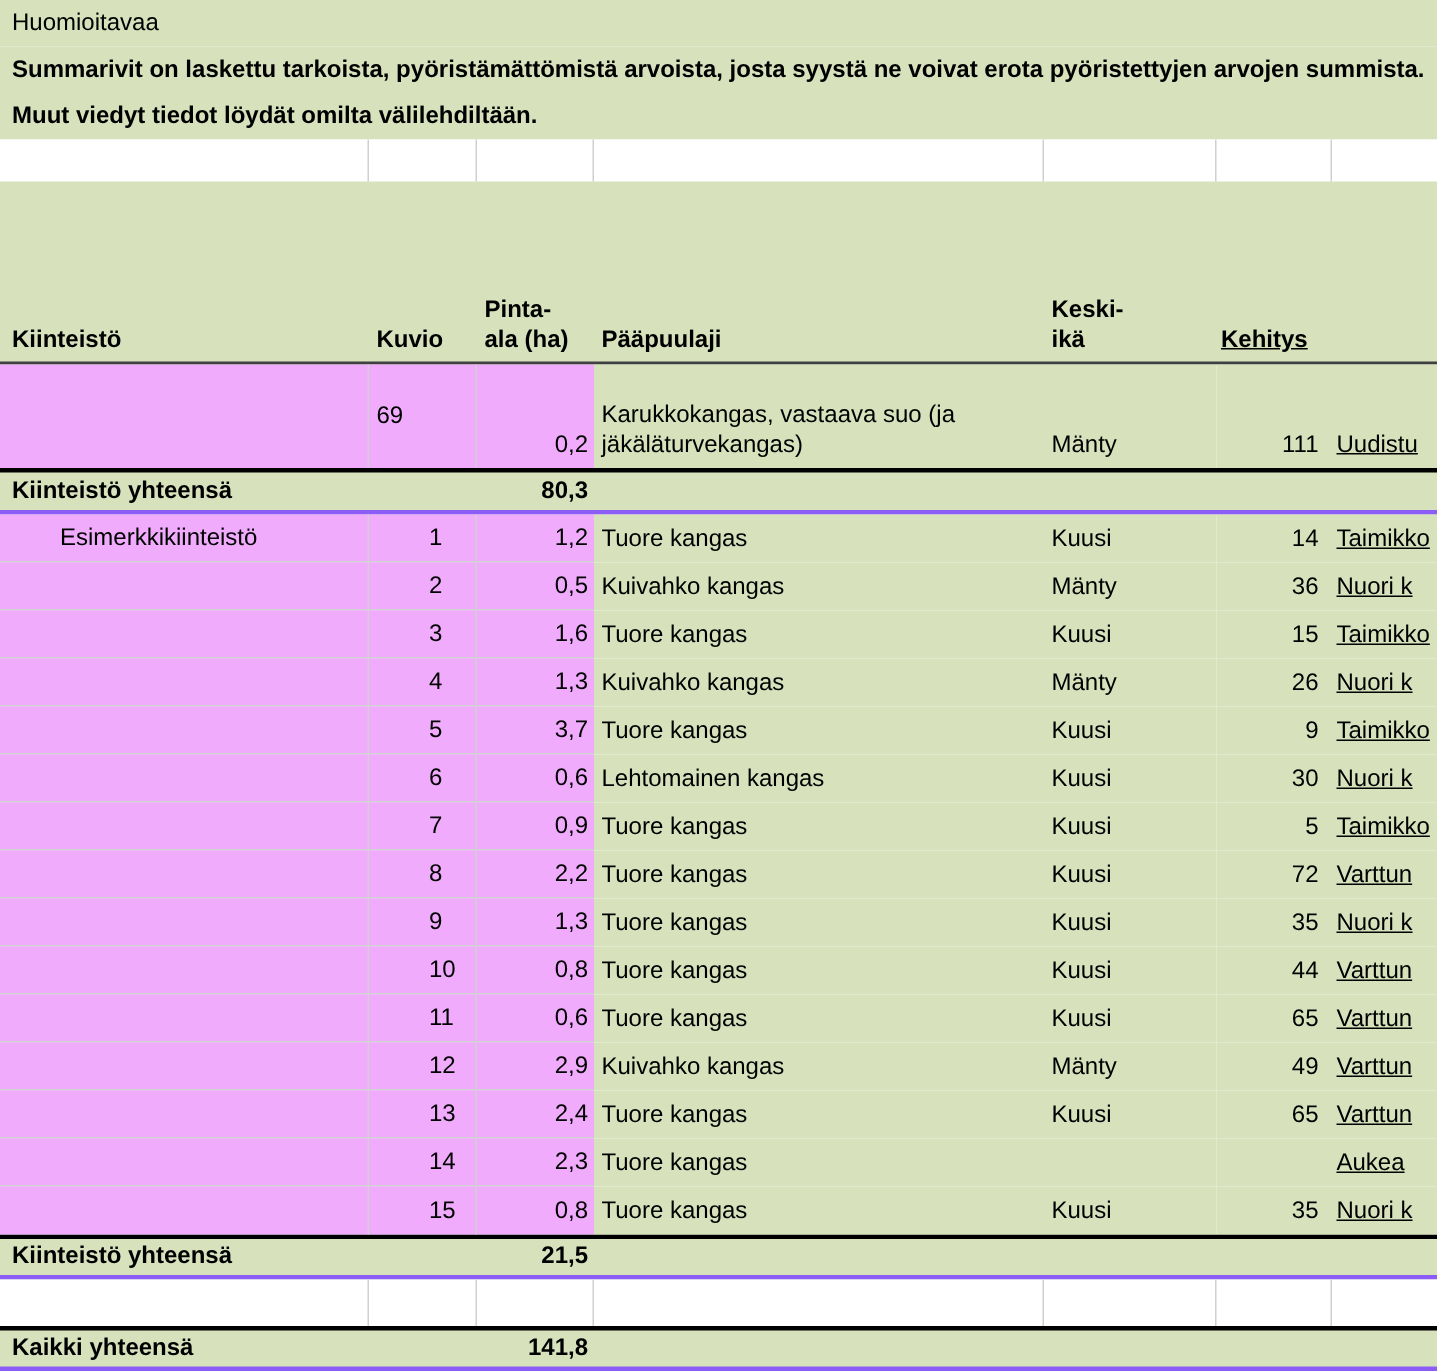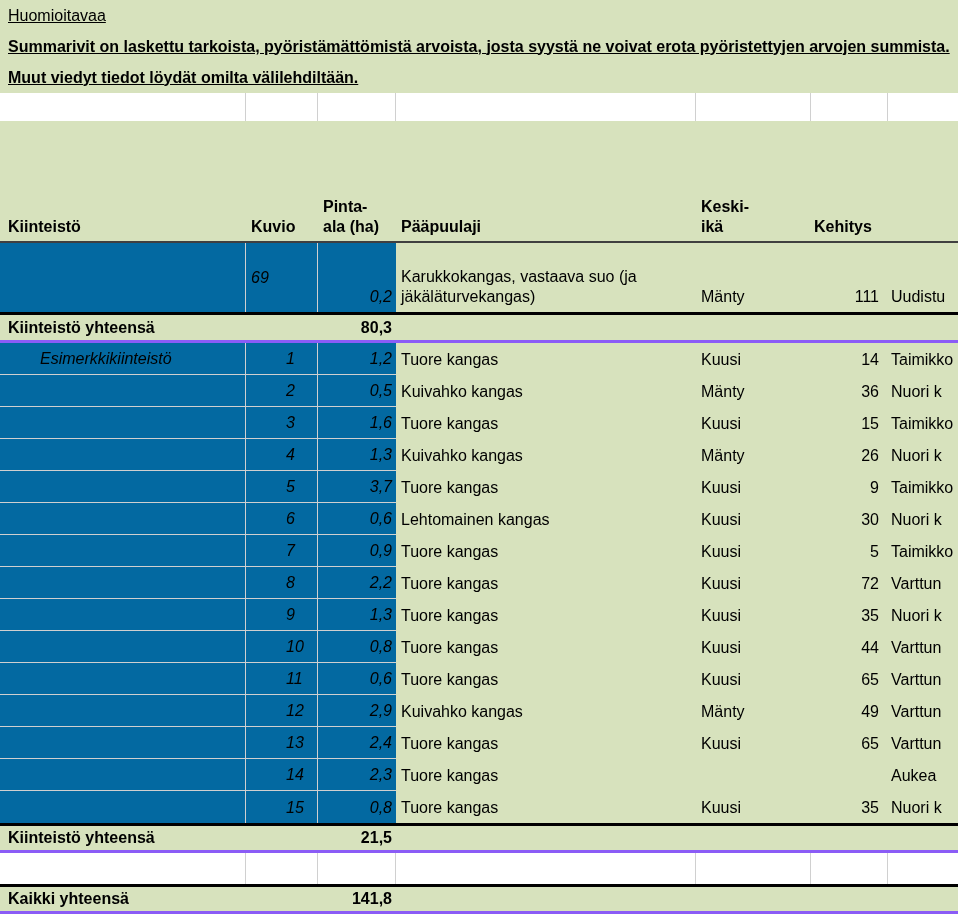--- a/index.html
+++ b/index.html
@@ -7,50 +7,50 @@
   body {
     font-family: "Liberation Sans", sans-serif;
     font-size: 16px;
     color: #000;
     background: #ffffff;
   }
   .green { background: #d7e2bd; }
   .bold { font-weight: bold; }
 
   
-  .note-row { height: 31px; display: flex; align-items: center; padding-left: 8px; white-space: nowrap; overflow: hidden; text-decoration: underline; }
+  .note-row { height: 31px; display: flex; align-items: center; padding-left: 8px; white-space: nowrap; overflow: hidden; }
 
   
   .grid-row { display: grid; grid-template-columns: 246px 72px 78px 300px 115px 77px auto; }
 
   
   .blank-row { background: #fff; }
   .blank-row .bc { border-right: 1px solid #d0d0d0; }
   .blank-row .bc:last-child { border-right: none; }
   .blank-top { height: 28px; }
   .blank-bottom { height: 31px; }
 
   
   .header-row { height: 122px; border-bottom: 2px solid #404040; }
   .header-row .hc {
     display: flex; align-items: flex-end;
     font-weight: bold; padding-bottom: 4px; line-height: 20px;
     white-space: pre-line; overflow: hidden;
   }
   .pad-l8 { padding-left: 8px; text-align: center; }
   .pad-l5 { padding-left: 5px; }
-  .pad-l3 { padding-left: 3px; }
+  .pad-l3 { padding-left: 3px; text-decoration: underline; }
 
   
   .data-row { height: 32px; }
   .data-row .cell, .tall-row .cell {
     display: flex; align-items: flex-end;
     padding-bottom: 5px; line-height: 20px; overflow: hidden; white-space: nowrap;
   }
-  .cell.white { background: #0369a1; font-style: italic; }
+  .cell.white { background: #f0abfc; }
   .cell.gline { border-right: 1px solid #d0d0d0; }
   .data-row .cell.white { border-bottom: 1px solid #d0d0d0; padding-left: 40px; }
   .data-rows .data-row:last-child .cell.white { border-bottom: none; }
   .num { justify-content: flex-end; padding-right: 4px; }
   .num-age { justify-content: flex-end; padding-right: 9px; }
 
   
   .tall-row { height: 69px; }
   .tall-row .cell.wrap { white-space: pre-line; overflow: hidden; }
   .tall-row .vcenter { align-items: center; padding-bottom: 0; }

